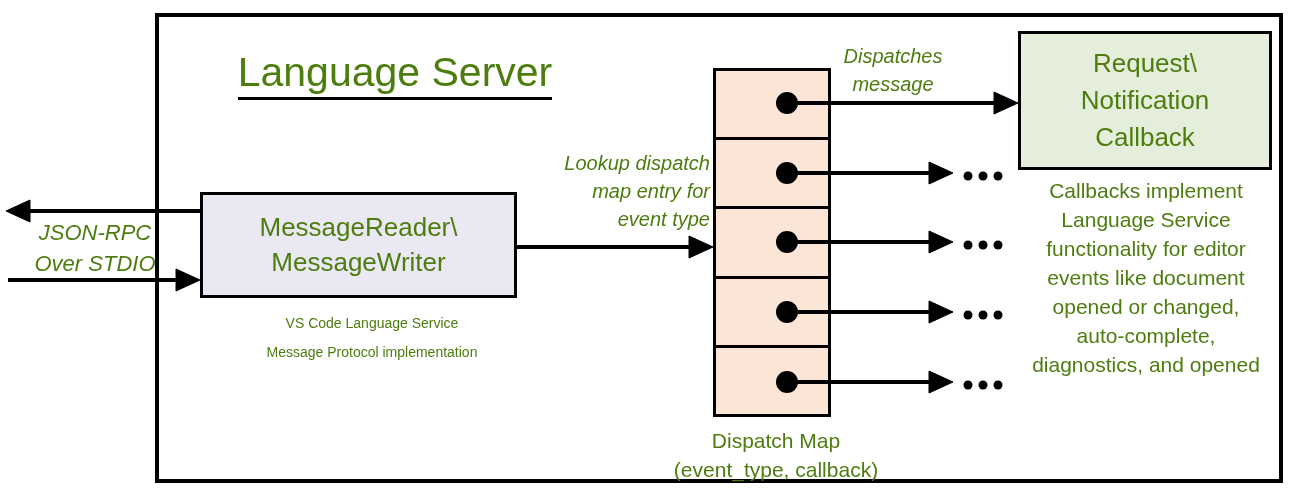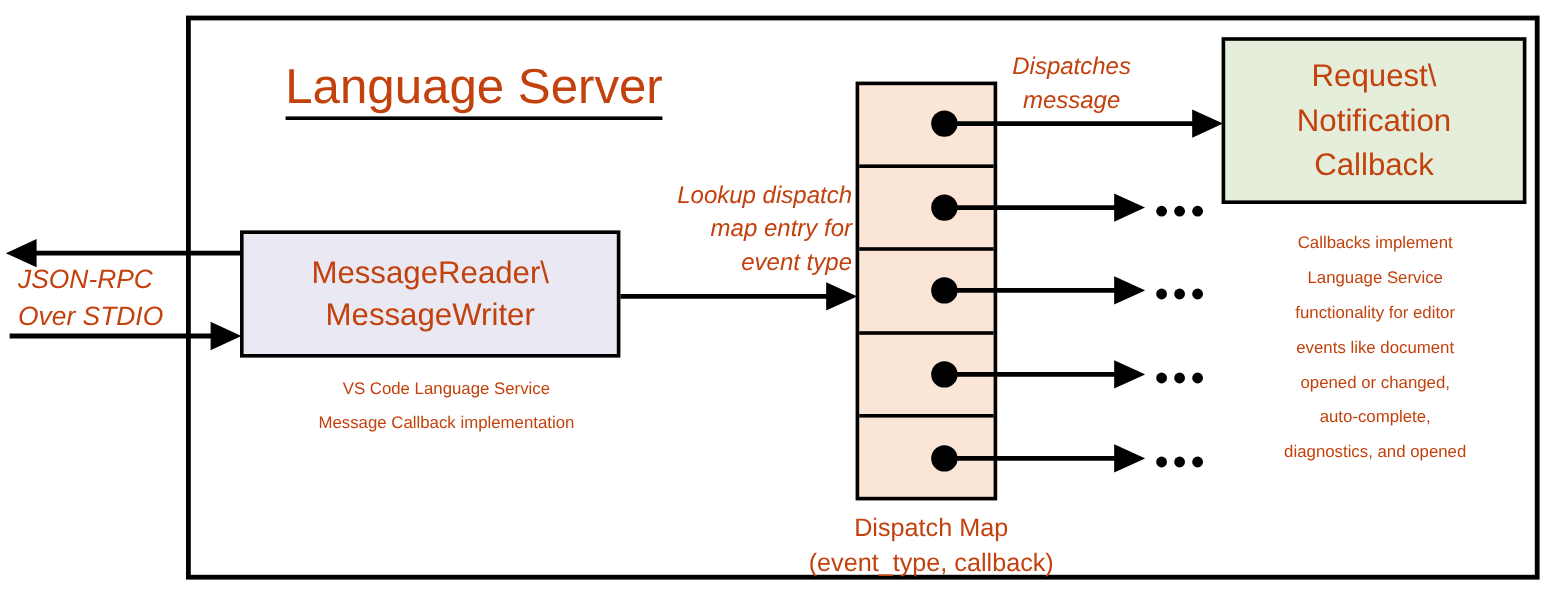--- a/index.html
+++ b/index.html
@@ -2,21 +2,21 @@
 <html><head>
 <meta charset="utf-8">
 <style>
   html, body { margin: 0; padding: 0; background: #ffffff; }
   .canvas {
     position: relative;
     width: 1291px;
     height: 494px;
     background: #ffffff;
     font-family: "Liberation Sans", sans-serif;
-    color: #c2410c;
+    color: #4d7c0f;
     overflow: hidden;
   }
   .abs { position: absolute; }
   .outer-box {
     left: 155px; top: 13px; width: 1128px; height: 470px;
     border: 4px solid #000; box-sizing: border-box; background: #ffffff;
   }
   .title {
     left: 155px; top: 48px; width: 480px;
     text-align: center; font-size: 41px; line-height: 48px;
@@ -32,21 +32,21 @@
   .msg-box {
     left: 200px; top: 192px; width: 317px; height: 106px;
     font-size: 26px; line-height: 35px;
   }
   .msg-caption {
     left: 172px; top: 309px; width: 400px;
     text-align: center; font-size: 14px; line-height: 29px;
   }
   .stdio-label {
     left: 15px; top: 217px; width: 160px;
-    font-style: italic; font-size: 22px; line-height: 31px;
+    text-align: center; font-style: italic; font-size: 22px; line-height: 31px;
   }
   .lookup-label {
     left: 500px; top: 149px; width: 210px;
     text-align: right; font-style: italic; font-size: 20px; line-height: 28px;
   }
   .dispatches-label {
     left: 808px; top: 42px; width: 170px;
     text-align: center; font-style: italic; font-size: 20px; line-height: 28px;
   }
   .dispatch-map {
@@ -58,22 +58,22 @@
   .dispatch-cell:not(:last-child) { border-bottom: 3px solid #000; }
   .dispatch-caption {
     left: 640px; top: 426px; width: 272px;
     text-align: center; font-size: 21px; line-height: 29px;
   }
   .callback-box {
     left: 1018px; top: 31px; width: 254px; height: 139px;
     font-size: 26px; line-height: 37px;
   }
   .callback-caption {
-    left: 1008px; top: 188px; width: 276px;
-    text-align: center; font-size: 14px; line-height: 29px;
+    left: 1008px; top: 176px; width: 276px;
+    text-align: center; font-size: 21px; line-height: 29px;
   }
   .arrow-layer {
     left: 0; top: 0; width: 1291px; height: 494px;
     pointer-events: none;
   }
 </style>
 </head>
 <body>
 
 <div class="canvas">
@@ -83,21 +83,21 @@
   <div class="abs title">
     <span>Language Server</span>
   </div>
 
   <div class="abs node-box msg-box" style="background-color: rgb(233, 232, 243);">
     <div>MessageReader\</div>
     <div>MessageWriter</div>
   </div>
   <div class="abs msg-caption">
     <div>VS Code Language Service</div>
-    <div>Message Callback implementation</div>
+    <div>Message Protocol implementation</div>
   </div>
 
   <div class="abs stdio-label">
     <div>JSON-RPC</div>
     <div>Over STDIO</div>
   </div>
 
   <div class="abs lookup-label">
     <div>Lookup dispatch</div>
     <div>map entry for</div>

